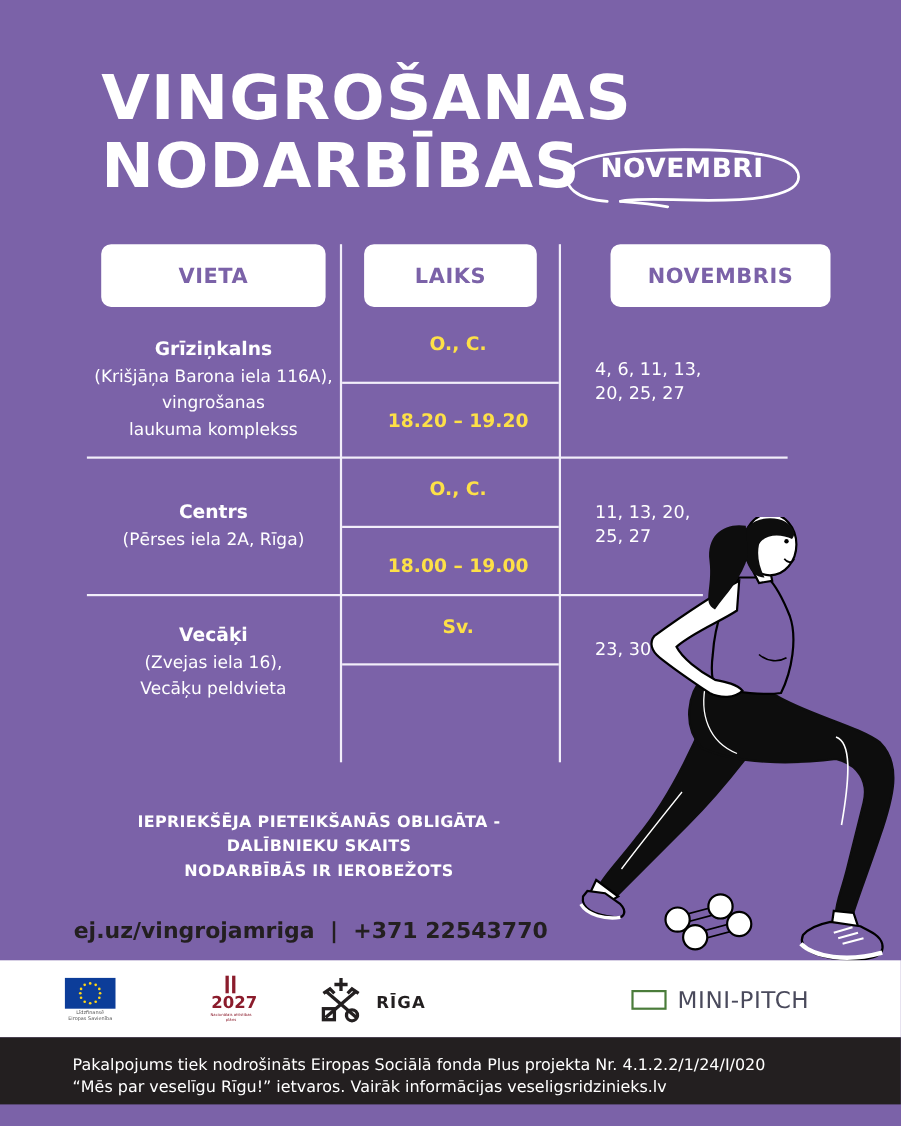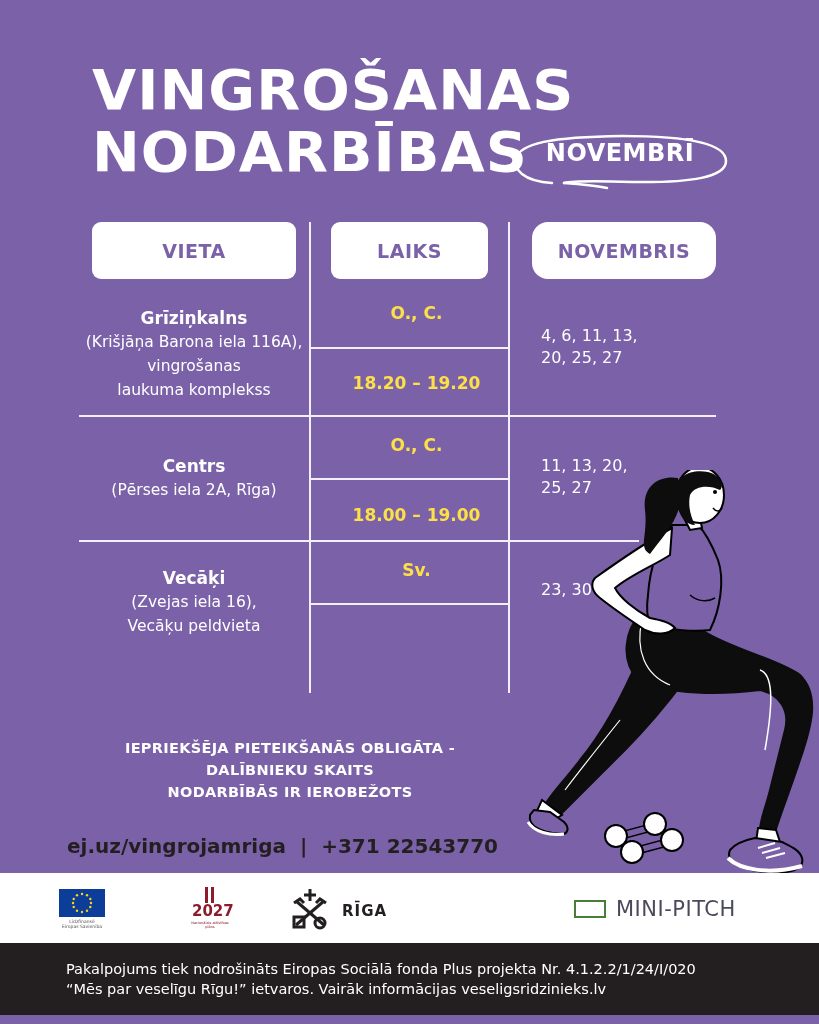--- a/index.html
+++ b/index.html
@@ -12,21 +12,21 @@
   .title.l1 { top: 60px; }
   .title.l2 { top: 122px; }
 
   .month-badge { position: absolute; left: 512px; top: 133px; width: 216px; height: 58px; }
   .month-badge svg { position: absolute; left: 0; top: 0; }
   .month-badge span { position: absolute; left: 0; top: 6px; width: 216px; text-align: center; font-weight: bold; font-size: 24px; letter-spacing: 0.5px; color: #fff; }
 
   .pill { position: absolute; top: 222px; height: 57px; background: #fff; border-radius: 9px; color: #7b62a8; font-weight: bold; font-size: 19px; display: flex; align-items: center; justify-content: center; letter-spacing: 0.5px; }
   .pill.vieta { left: 92px; width: 204px; }
   .pill.laiks { left: 331px; width: 157px; }
-  .pill.nov { left: 532px; width: 184px; border-radius: 16px; }
+  .pill.nov { left: 555px; width: 200px; }
 
   .vline { position: absolute; top: 222px; width: 2px; height: 471px; background: #f2eefa; }
   .hline { position: absolute; height: 2px; background: #f2eefa; }
 
   .place { position: absolute; left: 72px; width: 244px; text-align: center; font-size: 15.5px; line-height: 24px; color: #fff; }
   .place .name { font-weight: bold; font-size: 17px; }
 
   .cell { position: absolute; left: 311px; width: 211px; text-align: center; font-weight: bold; font-size: 17px; color: #fde047; }
   .dates { position: absolute; left: 541px; font-size: 16px; line-height: 22px; color: #fff; }
 
@@ -39,21 +39,21 @@
   .logos { position: absolute; left: 0; top: 873px; width: 819px; height: 70px; background: #fff; padding-left: 10px; }
   .eu { position: absolute; left: 59px; top: 16px; width: 46px; height: 28px; background: #0c3d99; }
   .eu-text { position: absolute; left: 52px; top: 46px; width: 60px; text-align: center; font-size: 4.5px; line-height: 5px; color: #555; }
   .logo2027 { position: absolute; left: 190px; top: 14px; width: 40px; height: 44px; }
   .riga { position: absolute; left: 290px; top: 12px; width: 100px; height: 48px; }
   .riga-text { position: absolute; left: 342px; top: 29px; font-size: 15px; font-weight: bold; color: #231f20; letter-spacing: 1px; text-align: right; }
   .minipitch { position: absolute; left: 574px; top: 24px; height: 24px; }
   .mp-box { position: absolute; left: 0; top: 3px; width: 32px; height: 18px; border: 2px solid #4a7c3a; border-left-width: 2px; }
   .mp-text { position: absolute; left: 42px; top: 0; font-family: "DejaVu Sans", sans-serif; font-size: 21px; color: #4a4a5c; white-space: nowrap; font-weight: normal; letter-spacing: 0.5px; }
 
-  .footer { position: absolute; left: 0; top: 943px; width: 819px; height: 72px; background: #231f20; }
+  .footer { position: absolute; left: 0; top: 943px; width: 819px; height: 61px; background: #231f20; }
   .footer p { position: absolute; left: 66px; font-size: 14.5px; color: #fff; white-space: nowrap; }
   .footer p.f1 { top: 18px; }
   .footer p.f2 { top: 38px; }
 </style>
 </head>
 <body>
 
 <div class="poster">
 
   <div class="title l1">VINGROŠANAS</div>

